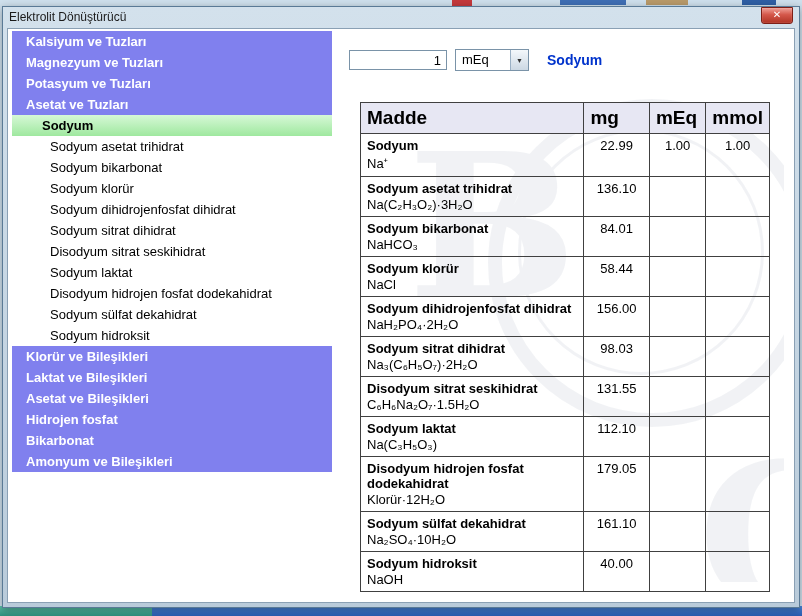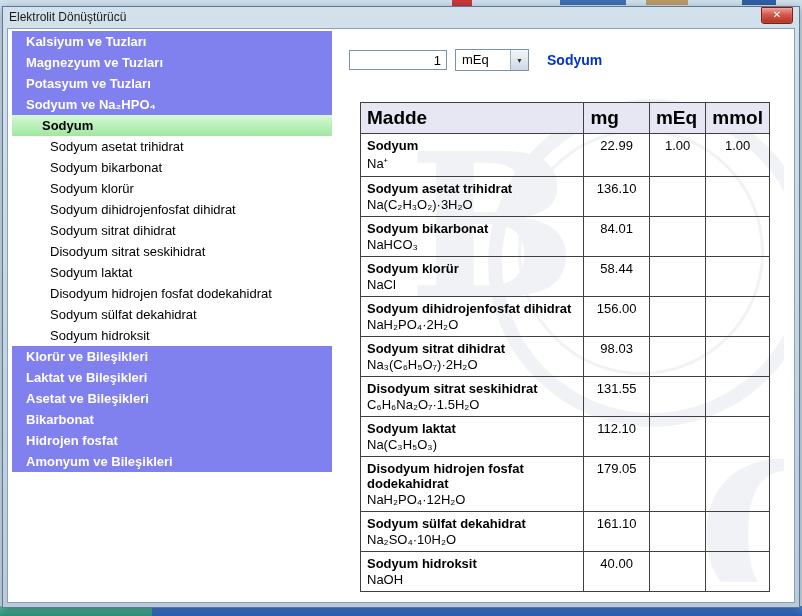--- a/index.html
+++ b/index.html
@@ -87,37 +87,37 @@
         <span>✕</span>
       </div>
     </div>
 
     <div class="client">
 
       <div class="sidebar">
           <div class="category">Kalsiyum ve Tuzları</div>
           <div class="category">Magnezyum ve Tuzları</div>
           <div class="category">Potasyum ve Tuzları</div>
-          <div class="category">Sodyum ve Na₂HPO₄</div>
+          <div class="category">Asetat ve Tuzları</div>
           <div class="item selected">Sodyum</div>
           <div class="item">Sodyum asetat trihidrat</div>
           <div class="item">Sodyum bikarbonat</div>
           <div class="item">Sodyum klorür</div>
           <div class="item">Sodyum dihidrojenfosfat dihidrat</div>
           <div class="item">Sodyum sitrat dihidrat</div>
           <div class="item">Disodyum sitrat seskihidrat</div>
           <div class="item">Sodyum laktat</div>
           <div class="item">Disodyum hidrojen fosfat dodekahidrat</div>
           <div class="item">Sodyum sülfat dekahidrat</div>
           <div class="item">Sodyum hidroksit</div>
           <div class="category">Klorür ve Bileşikleri</div>
           <div class="category">Laktat ve Bileşikleri</div>
           <div class="category">Asetat ve Bileşikleri</div>
+          <div class="category">Hidrojen fosfat</div>
           <div class="category">Bikarbonat</div>
-          <div class="category">Hidrojen fosfat</div>
           <div class="category">Amonyum ve Bileşikleri</div>
         </div>
 
       <div class="main">
 
         <div class="watermark">
           <div class="wm-circle"></div>
           <div class="wm-circle2"></div>
           <div class="wm-letter1">B</div>
           <div class="wm-letter2">G</div>
@@ -217,21 +217,21 @@
                     <div class="sub-name">Sodyum laktat</div>
                     <div class="sub-formula">Na(C₃H₅O₃)</div>
                   </td>
                   <td class="num">112.10</td>
                   <td class="num num-sm"></td>
                   <td class="num num-sm"></td>
                 </tr>
                 <tr>
                   <td>
                     <div class="sub-name">Disodyum hidrojen fosfat dodekahidrat</div>
-                    <div class="sub-formula">NaH₂PO₄·12H₂O</div>
+                    <div class="sub-formula">Klorür·12H₂O</div>
                   </td>
                   <td class="num">179.05</td>
                   <td class="num num-sm"></td>
                   <td class="num num-sm"></td>
                 </tr>
                 <tr>
                   <td>
                     <div class="sub-name">Sodyum sülfat dekahidrat</div>
                     <div class="sub-formula">Na₂SO₄·10H₂O</div>
                   </td>

